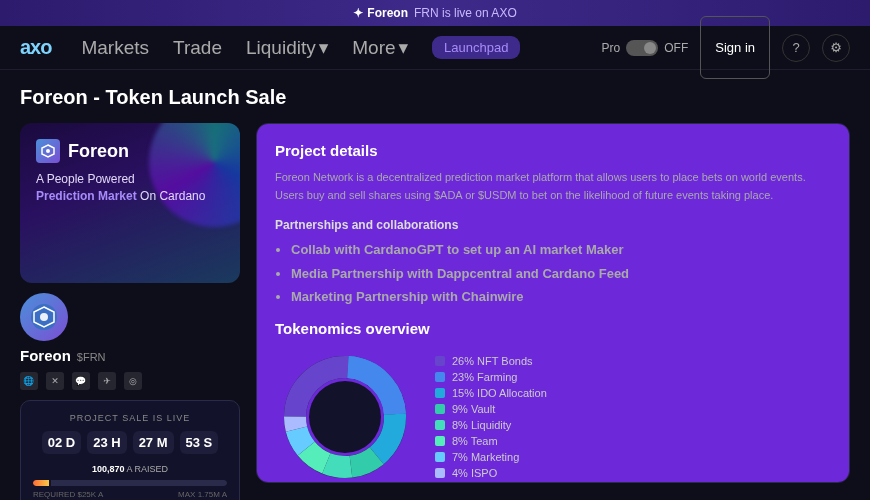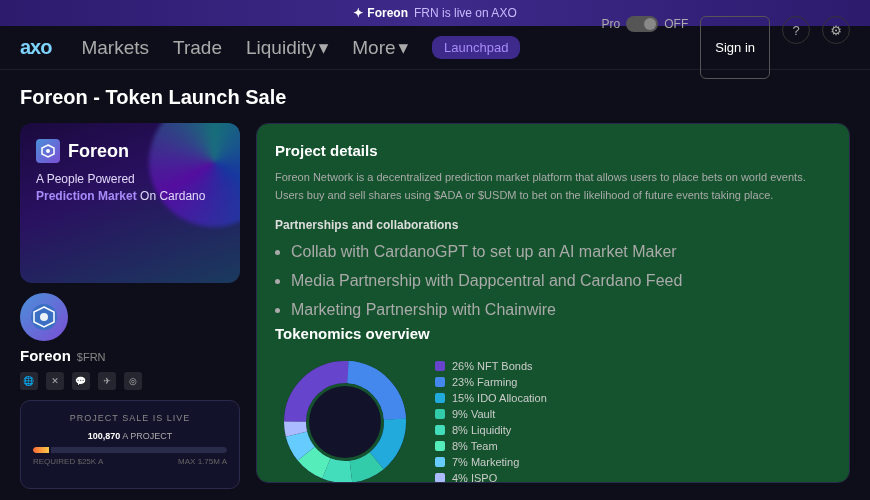--- a/index.html
+++ b/index.html
@@ -66,21 +66,21 @@
     .nav-link-launchpad {
       background: #3d2a8a;
       color: #a78bfa;
       padding: 4px 12px;
       border-radius: 9px;
       font-size: 13px;
       cursor: pointer;
     }
     .nav-right {
       display: flex;
-      align-items: flex-start;
+      align-items: center;
       gap: 12px;
     }
     .nav-pro {
       display: flex;
       align-items: center;
       gap: 6px;
       font-size: 12px;
       color: #aaa;
     }
     .toggle {
@@ -317,21 +317,21 @@
       justify-content: space-between;
       font-size: 8px;
       color: #666;
       margin-bottom: 10px;
       align-items: center;
     }
 
     
     .right-panel {
       flex: 1;
-      background: #14532d;
+      background: #6d28d9;
       border: 1px solid #2a2a4a;
       border-radius: 12px;
       padding: 18px;
       max-height: 360px;
       overflow-y: auto;
     }
     .section-title {
       font-size: 15px;
       font-weight: 700;
       margin-bottom: 10px;
@@ -345,24 +345,25 @@
     }
     .partnerships-title {
       font-size: 12px;
       font-weight: 600;
       color: #ddd;
       margin-bottom: 6px;
     }
     .partnership-list {
       list-style: disc;
       padding-left: 16px;
-      font-size: 16px;
+      font-size: 13px;
       color: #aaa;
       line-height: 1.8;
-      margin-bottom: 0;
+      margin-bottom: 12px;
+      font-weight: bold;
     }
 
     
     .tokenomics-section {
       display: flex;
       gap: 20px;
       align-items: center;
     }
     .donut-chart-wrapper {
       flex-shrink: 0;
@@ -475,24 +476,38 @@
           <div class="social-icon">🌐</div>
           <div class="social-icon">✕</div>
           <div class="social-icon">💬</div>
           <div class="social-icon">✈</div>
           <div class="social-icon">◎</div>
         </div>
       </div>
 
       <div class="sale-card">
         <div class="sale-label">PROJECT SALE IS LIVE</div>
+        <div class="countdown">
+          <div class="countdown-item">
+            <div class="countdown-value">02 D</div>
+          </div>
+          <div class="countdown-item">
+            <div class="countdown-value">23 H</div>
+          </div>
+          <div class="countdown-item">
+            <div class="countdown-value">27 M</div>
+          </div>
+          <div class="countdown-item">
+            <div class="countdown-value">53 S</div>
+          </div>
+        </div>
         <div class="raised-info">
           <span class="raised-amount">100,870</span>
           <span> </span>
-          <span>A PROJECT</span>
+          <span>A RAISED</span>
         </div>
         <div class="progress-bar-container">
           <div class="progress-filled"></div>
           <div class="progress-empty"></div>
         </div>
         <div class="progress-labels">
           <span>REQUIRED $25K A</span>
           <span>MAX 1.75M A</span>
         </div>
 

